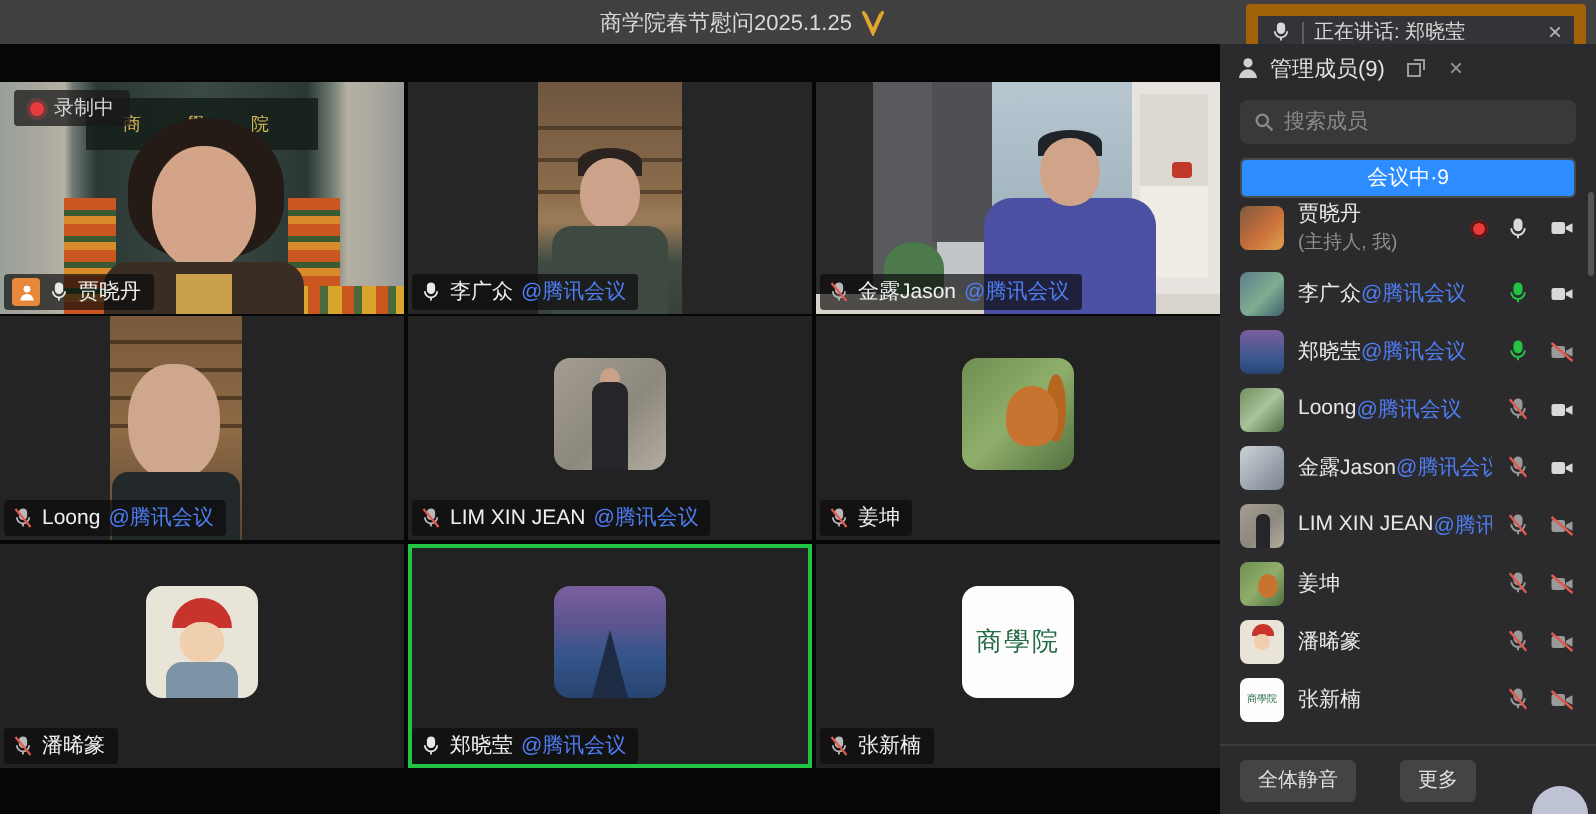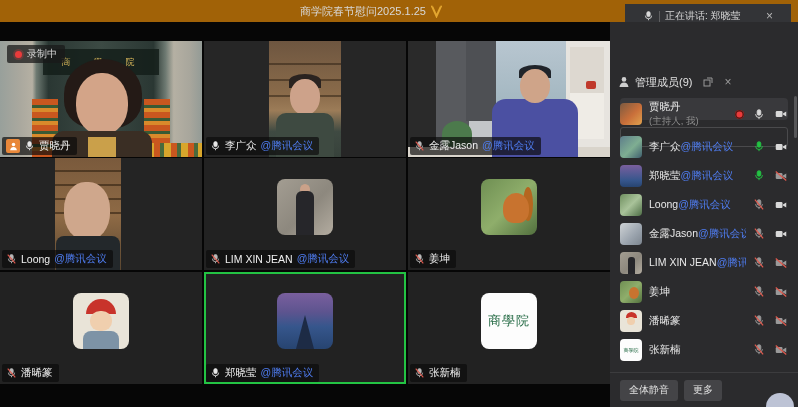--- a/index.html
+++ b/index.html
@@ -1,25 +1,25 @@
 <!DOCTYPE html>
 <html><head>
 <meta charset="utf-8">
 <style>
   * { margin:0; padding:0; box-sizing:border-box; }
   html,body { background:#000; }
   body { font-family:"Liberation Sans","DejaVu Sans",sans-serif; }
   .app { position:relative; width:798px; height:407px; background:#060606; overflow:hidden; }
 
   
-  .topbar { position:absolute; left:0; top:0; width:798px; height:22px; background:#a16207; }
+  .topbar { position:absolute; left:0; top:0; width:798px; height:22px; background:#404040; }
   .title-wrap { position:absolute; left:300px; top:0; height:22px; display:flex; align-items:center; gap:4px; }
   .title { color:#d8d8d8; font-size:11px; }
   .speak-box { position:absolute; right:5px; top:2px; width:170px; height:28px; background:#333437;
-    border:2px solid #a16207; border-radius:2px; display:flex; align-items:center; padding:0 18px; gap:5px; }
+    border:6px solid #a16207; border-radius:2px; display:flex; align-items:center; padding:0 6px; gap:5px; }
   .speak-box .vdiv { width:1px; height:11px; background:#5e5e60; }
   .speak-text { color:#d6d6d6; font-size:10px; white-space:nowrap; flex:1; }
   .speak-close { color:#b5b5b5; font-size:12px; line-height:1; cursor:default; }
 
   
   .stage { position:absolute; left:0; top:22px; width:610px; height:385px; background:#060606; }
   .tile { position:absolute; background:#222222; overflow:hidden; }
   .tile.active { outline:2px solid #23c343; outline-offset:-2px; }
   .r1 { top:19px; height:116px; }
   .r2 { top:136px; height:112px; }
@@ -101,21 +101,21 @@
   .av-pan .pface { position:absolute; left:17px; top:18px; width:22px; height:20px; border-radius:46%; background:#f0cfae; }
   .av-pan .pshirt { position:absolute; left:10px; top:38px; width:36px; height:18px; border-radius:8px 8px 0 0; background:#7d93a6; }
   .av-pier { background:linear-gradient(180deg,#7a5f9e 0,#5d548f 34%,#36568c 60%,#274470 100%); }
   .av-pier .pier { position:absolute; left:50%; bottom:0; width:0; height:0; transform:translateX(-50%);
     border-left:9px solid transparent; border-right:9px solid transparent; border-bottom:34px solid #1d2b45; }
   .av-logo { background:#fdfdfd; display:flex; align-items:center; justify-content:center; }
   .av-logo span { color:#256b45; font-family:"Liberation Serif",serif; font-size:13px; letter-spacing:1px; }
 
   
   .panel { position:absolute; left:610px; top:22px; width:188px; height:385px; background:#2b2b2d; }
-  .phead { height:24px; display:flex; align-items:center; padding:0 8px; gap:5px;margin-top:48px; }
+  .phead { height:24px; display:flex; align-items:center; padding:0 8px; gap:5px; }
   .phead .ptitle { color:#e2e2e2; font-size:11px; }
   .phead .hic { color:#9a9a9a; margin-left:6px; cursor:default; }
   .searchbar { margin:4px 10px 0; height:22px; background:#39393c; border-radius:4px; display:flex; align-items:center; padding:0 7px; gap:5px; }
   .searchbar input { background:transparent; border:none; outline:none; color:#ddd; font-size:10.5px; width:120px; }
   .searchbar input::placeholder { color:#8a8a8a; }
   .tabs { margin:7px 10px 0; height:20px; display:flex; border:1px solid #4a4a4c; border-radius:3px; overflow:hidden; }
   .tab { flex:1; display:flex; align-items:center; justify-content:center; font-size:10.5px; color:#d6d6d6; background:#313133; cursor:default; }
   .tab.on { background:#2d8cff; color:#fff; }
   .mlist { position:absolute; left:0; top:74px; width:188px; height:276px; overflow:hidden; }
   .mrow { display:flex; align-items:center; padding:0 10px; height:29px; gap:7px; }
@@ -123,21 +123,21 @@
   .avatar-sm { width:22px; height:22px; border-radius:4px; flex:none; position:relative; overflow:hidden; }
   .m-name-col { flex:1; min-width:0; display:flex; flex-direction:column; justify-content:center; }
   .m-line { display:flex; white-space:nowrap; overflow:hidden; }
   .m-name { color:#e8e8e8; font-size:10.5px; }
   .m-sfx { color:#4f7df2; font-size:10.5px; }
   .m-sub { color:#8f8f8f; font-size:9.5px; margin-top:1px; }
   .m-ics { display:flex; align-items:center; gap:9px; flex:none; }
   .rdot { width:9px; height:9px; border-radius:50%; background:#e93b3b; box-shadow:inset 0 0 0 1.5px #5a1815; }
   .scrollthumb { position:absolute; right:1px; top:0; width:3px; height:42px; background:#565658; border-radius:2px; }
   .pfoot { position:absolute; left:0; bottom:0; width:188px; height:35px; border-top:1px solid #3c3c3e;
-    display:flex; align-items:center; padding:0 10px; gap:6px; }
+    display:flex; align-items:center; padding:0 10px; gap:22px; }
   .fbtn { background:#444447; border-radius:3px; color:#e0e0e0; font-size:10px; height:21px;
     display:flex; align-items:center; justify-content:center; padding:0 9px; cursor:default; white-space:nowrap; }
   .fab { position:absolute; right:4px; bottom:-14px; width:28px; height:28px; border-radius:50%; background:#cdd4e8; opacity:.9; }
 
   
   .ms1 { background:linear-gradient(135deg,#7c5a40,#c96f3a 55%,#e0a24e); }
   .ms2 { background:linear-gradient(135deg,#5d7d8a,#7fae92 55%,#3f5f6e); }
   .ms3 { background:linear-gradient(180deg,#7a5f9e,#36568c 70%,#274470); }
   .ms4 { background:linear-gradient(135deg,#6f8f5f,#a9c39a 50%,#4e6e46); }
   .ms5 { background:linear-gradient(135deg,#cfd3d6,#9aa3ad 60%,#7c858f); }
@@ -375,23 +375,25 @@
           <path d="M4 1h5v5"></path>
         </svg>
       <span class="hic" style="font-size:12px;line-height:1;">×</span>
     </div>
 
     <div class="searchbar">
       <svg class="ic" width="10" height="10" viewBox="0 0 12 12" fill="none" stroke="#8a8a8a" stroke-width="1.4">
           <circle cx="5" cy="5" r="3.4"></circle>
           <line x1="7.8" y1="7.8" x2="11" y2="11"></line>
         </svg>
+      <input type="text" placeholder="搜索成员" style="">
     </div>
 
     <div class="tabs">
+      <div class="tab on">会议中·9</div>
     </div>
 
     <div class="mlist">
       <div class="scrollthumb"></div>
 
       <div class="mrow first">
         <span class="avatar-sm ms1"></span>
         <span class="m-name-col">
           <span class="m-line">
               <span class="m-name">贾晓丹</span>

